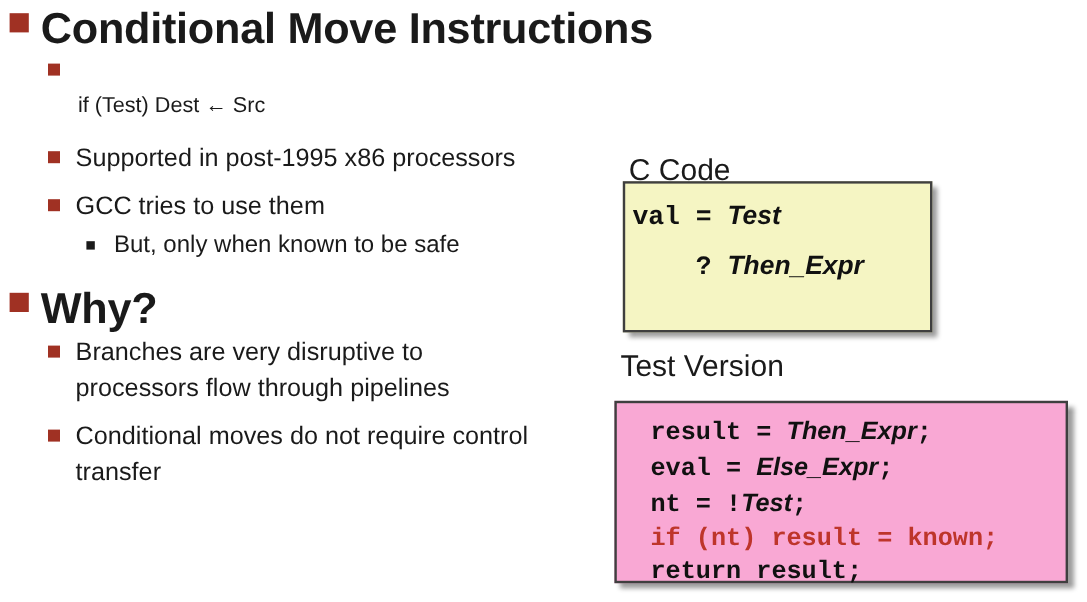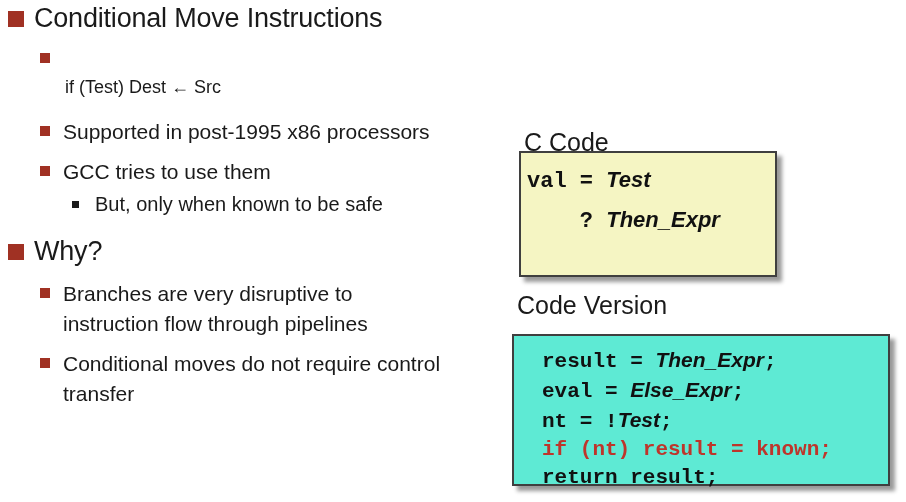--- a/index.html
+++ b/index.html
@@ -14,22 +14,22 @@
     height: 502px;
     background: #ffffff;
     overflow: hidden;
     color: #1a1a1a;
   }
 
   
   .abs { position: absolute; white-space: pre-line; }
 
   .h1 {
-    font-size: 27px;
-    font-weight: normal;
+    font-size: 36px;
+    font-weight: bold;
     letter-spacing: -0.2px;
   }
   .l1 { font-size: 21px; line-height: 30px; }
   .l2 { font-size: 20px; }
   .plain { font-size: 18px; }
 
   .sq {
     position: absolute;
     display: block;
   }
@@ -51,21 +51,21 @@
   }
   .codebox.yellow {
     left: 519px; top: 151px;
     width: 258px; height: 126px;
     background: #f5f5c3;
     padding: 8px 6px 0 6px;
   }
   .codebox.green {
     left: 512px; top: 334px;
     width: 378px; height: 152px;
-    background: #5eead4;
+    background: #f9a8d4;
     padding: 10px 6px 0 28px;
   }
   .code-line { white-space: pre; }
   .yellow .code-line { line-height: 38px; }
   .green  .code-line { line-height: 28px; }
 
   .mono {
     font-family: "Liberation Mono", monospace;
     font-weight: bold;
     font-size: 22px;
@@ -102,34 +102,34 @@
   <div class="abs l1" style="left:63px; top:157px;">GCC tries to use them</div>
 
   <span class="sq sq-tiny" style="left:72px; top:201px;"></span>
   <div class="abs l2" style="left:95px; top:193px;">But, only when known to be safe</div>
 
   <span class="sq sq-big" style="left:8px; top:244px;"></span>
   <div class="abs h1" style="left:34px; top:236px;">Why?</div>
 
   <span class="sq sq-small" style="left:40px; top:288px;"></span>
   <div class="abs l1" style="left:63px; top:279px;">Branches are very disruptive to
-instruction flow through pipelines</div>
+processors flow through pipelines</div>
 
   <span class="sq sq-small" style="left:40px; top:358px;"></span>
   <div class="abs l1" style="left:63px; top:349px;">Conditional moves do not require control
 transfer</div>
 
   <div class="code-label" style="left:524px; top:128px;">C Code</div>
 
   <div class="codebox yellow">
     <div class="code-line"><span class="mono">val = </span><span class="var">Test</span></div>
     <div class="code-line"><span class="mono">    ? </span><span class="var">Then_Expr</span></div>
   </div>
 
-  <div class="code-label" style="left:517px; top:291px;">Code Version</div>
+  <div class="code-label" style="left:517px; top:291px;">Test Version</div>
 
   <div class="codebox green">
     <div class="code-line"><span class="mono">result = </span><span class="var">Then_Expr</span><span class="mono">;</span></div>
     <div class="code-line"><span class="mono">eval = </span><span class="var">Else_Expr</span><span class="mono">;</span></div>
     <div class="code-line"><span class="mono">nt = !</span><span class="var">Test</span><span class="mono">;</span></div>
     <div class="code-line red"><span class="mono red">if (nt) result = known;</span></div>
     <div class="code-line"><span class="mono">return result;</span></div>
   </div>
 
 </div>

